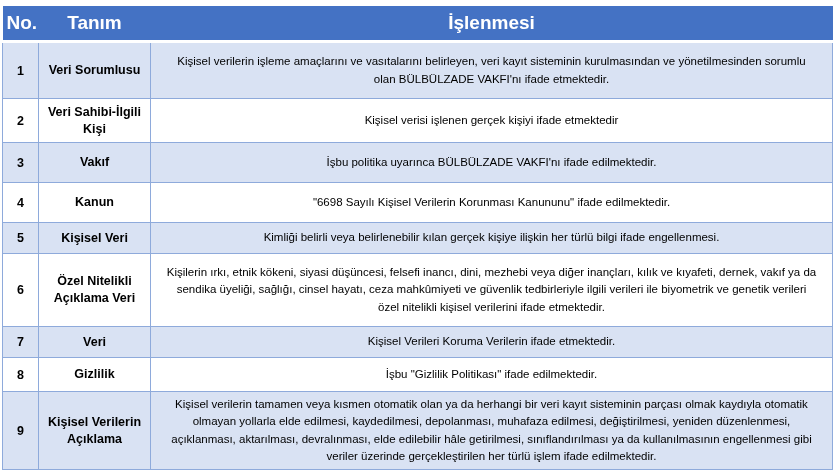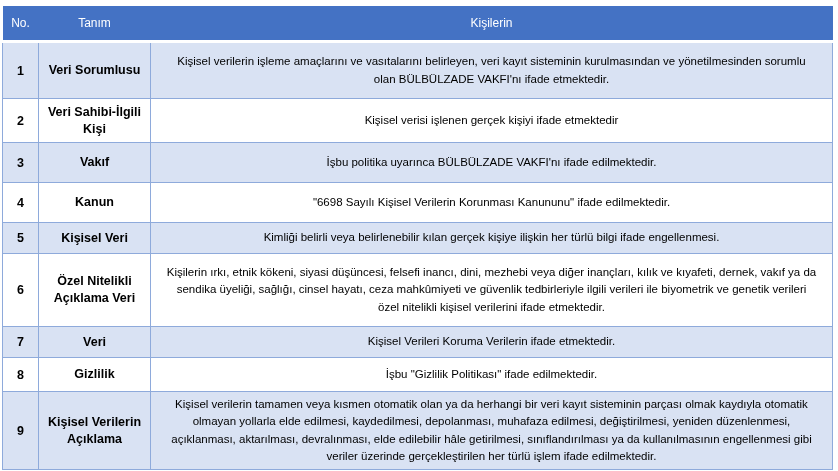--- a/index.html
+++ b/index.html
@@ -22,22 +22,22 @@
     border-collapse: collapse;
     width: 831px;
     table-layout: fixed;
   }
   table.def-table col.c-no   { width: 36px; }
   table.def-table col.c-term { width: 112px; }
   
   thead th {
     background: #4472C4;
     color: #ffffff;
-    font-weight: normal;
-    font-size: 12px;
+    font-weight: bold;
+    font-size: 19px;
     text-align: center;
     vertical-align: middle;
     height: 30px;
     padding: 2px 4px;
     border: none;
     border-bottom: 3px solid #ffffff;
   }
   
   tbody td {
     border: 1px solid #8EAADB;
@@ -73,21 +73,21 @@
   <table class="def-table">
     <colgroup>
       <col class="c-no">
       <col class="c-term">
       <col class="c-desc">
     </colgroup>
     <thead>
       <tr>
         <th>No.</th>
         <th>Tanım</th>
-        <th>Kişilerin</th>
+        <th>İşlenmesi</th>
       </tr>
     </thead>
     <tbody id="table-body">
   <tr class="banded" style="height: 57px;">
     <td class="no-cell">1</td>
     <td class="term-cell">Veri Sorumlusu</td>
     <td class="desc-cell">Kişisel verilerin işleme amaçlarını ve vasıtalarını belirleyen, veri kayıt sisteminin kurulmasından ve yönetilmesinden sorumlu olan BÜLBÜLZADE VAKFI'nı ifade etmektedir.</td>
   </tr>
 
   <tr class="plain" style="height: 44px;">

